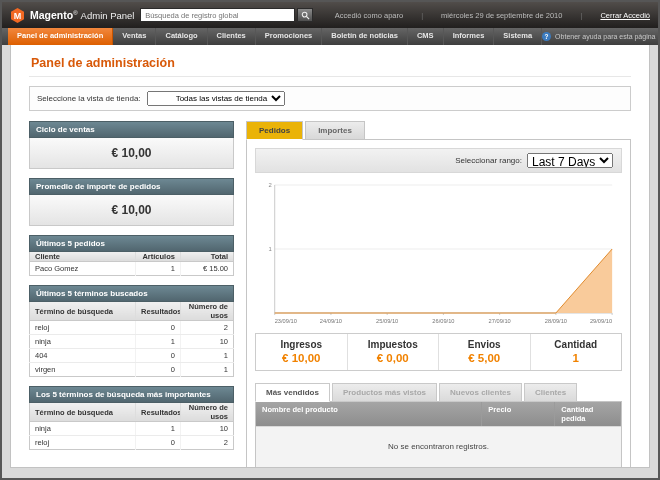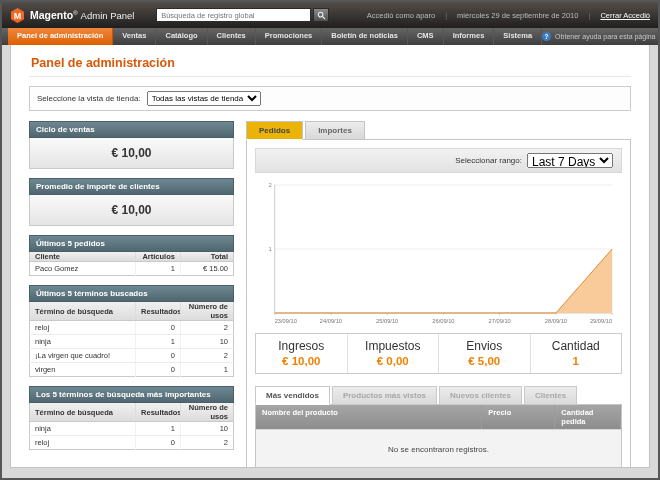--- a/index.html
+++ b/index.html
@@ -11,37 +11,37 @@
   
   .topbar { height: 26px; flex: 0 0 auto; background: linear-gradient(#514d4a, #211f1e); display: flex; align-items: center; justify-content: space-between; padding: 0 8px; }
   .logo { display: flex; align-items: center; gap: 5px; cursor: pointer; }
   .logo-mark svg { display: block; }
   .logo-text { color: #fff; font-size: 10.5px; font-weight: bold; white-space: nowrap; }
   .logo-reg { font-size: 6px; vertical-align: super; font-weight: normal; }
   .logo-sub { color: #eee; font-weight: normal; font-size: 9.5px; margin-left: 3px; }
   .search-wrap { display: flex; align-items: center; }
   .search-input { width: 155px; height: 14px; font-size: 7.5px; border: 1px solid #2b2b2b; padding: 0 4px; color: #666; background: #fff; font-family: inherit; }
   .search-btn { width: 16px; height: 14px; margin-left: 2px; background: linear-gradient(#8a8a8a, #4f4f4f); border: 1px solid #2b2b2b; color: #eee; cursor: pointer; display: flex; align-items: center; justify-content: center; padding: 0; }
-  .user-info { color: #bcbcbc; font-size: 7.5px; display: flex; gap: 10px; align-items: center; white-space: nowrap; margin-left: 16px; }
+  .user-info { color: #bcbcbc; font-size: 7.5px; display: flex; gap: 18px; align-items: center; white-space: nowrap; margin-left: 16px; }
   .user-info .sep { color: #6e6e6e; }
   .logout { color: #fff; text-decoration: underline; cursor: pointer; }
 
   
   .navbar { height: 17px; flex: 0 0 auto; background: linear-gradient(#656565, #3e3e3e); display: flex; align-items: stretch; padding-left: 6px; }
   .nav-item { color: #e6e6e6; font-size: 7.5px; font-weight: bold; padding: 0 9px; line-height: 16px; border-right: 1px solid #575757; cursor: pointer; white-space: nowrap; }
   .nav-item.active { background: linear-gradient(#f2873d, #dd5f00); color: #fff; border-right-color: #c75400; }
   .nav-help { margin-left: auto; display: flex; align-items: center; gap: 4px; padding-right: 8px; color: #c9c9c9; font-size: 7px; cursor: pointer; white-space: nowrap; }
   .help-icon { width: 9px; height: 9px; border-radius: 50%; background: #3b7bbf; color: #fff; font-size: 6.5px; line-height: 9px; text-align: center; font-weight: bold; }
 
   
   .content-outer { flex: 1 1 auto; background: #d9d9d9; padding: 0 8px 10px; overflow: hidden; }
   .content { background: #fff; border: 1px solid #c2c2c2; border-top: none; height: 100%; padding: 5px 18px 12px; overflow: hidden; }
   .page-title { color: #d85909; font-size: 12.5px; font-weight: bold; padding: 6px 2px 6px; border-bottom: 1px solid #e7e7e7; margin-bottom: 9px; }
   .store-switcher { border: 1px solid #ccc; background: #fdfdfd; padding: 4px 7px; font-size: 8px; color: #333; display: flex; align-items: center; gap: 6px; margin-bottom: 10px; }
-  .store-switcher select { font-size: 8px; height: 15px; font-family: inherit; }
+  .store-switcher select { font-size: 8px; height: 15px; font-family: inherit; padding-left: 24px; }
 
   .columns { display: flex; gap: 12px; align-items: flex-start; }
   .col-left { width: 205px; flex: 0 0 auto; }
   .col-right { flex: 1 1 auto; min-width: 0; }
 
   
   .dash-box { margin-bottom: 9px; }
   .dash-head { background: linear-gradient(#6d8893, #51666f); color: #fff; font-size: 8px; font-weight: bold; padding: 3px 6px; border: 1px solid #4c5f66; }
   .dash-value { border: 1px solid #c9c9c9; border-top: none; background: linear-gradient(#fafafa, #e4e4e4); text-align: center; font-size: 12px; font-weight: bold; color: #333; padding: 8px 4px; }
 
@@ -61,21 +61,21 @@
 
   .panel { border: 1px solid #c5c5c5; background: #fff; padding: 8px; }
   .range-bar { background: linear-gradient(#f2f2f2, #e2e2e2); border: 1px solid #d8d8d8; padding: 4px 8px; display: flex; justify-content: flex-end; align-items: center; gap: 5px; font-size: 8px; color: #333; margin-bottom: 4px; }
   .range-bar select { font-size: 12px; height: 15px; font-family: inherit; }
   .chart-wrap { padding: 2px 2px 0; }
   .chart-svg { width: 100%; height: 148px; display: block; }
 
   .totals { display: flex; border: 1px solid #cccccc; margin-top: 6px; }
   .total-cell { flex: 1; text-align: center; padding: 5px 2px 6px; border-left: 1px solid #e0e0e0; }
   .total-cell:first-child { border-left: none; }
-  .total-label { font-size: 12px; font-weight: normal; color: #333; margin-bottom: 2px; }
+  .total-label { font-size: 10px; font-weight: bold; color: #333; margin-bottom: 2px; }
   .total-value { font-size: 11.5px; font-weight: bold; color: #f18200; }
 
   .bottom-tabs { display: flex; gap: 2px; margin-top: 12px; position: relative; z-index: 2; margin-bottom: -1px; }
   .btab { font-size: 8px; font-weight: bold; padding: 4px 10px; border: 1px solid #c9c9c9; background: linear-gradient(#ececec, #dadada); color: #a8a8a8; cursor: pointer; white-space: nowrap; }
   .btab.active { background: #fff; border-bottom-color: #fff; color: #555; }
 
   .grid { border: 1px solid #c5c5c5; }
   .grid-head { display: flex; background: linear-gradient(#a5a5a5, #8d8d8d); color: #fff; font-size: 7.5px; font-weight: bold; }
   .grid-head > div { padding: 3px 6px; border-right: 1px solid #9b9b9b; }
   .gh-name { width: 62%; } .gh-price { width: 20%; } .gh-qty { width: 18%; border-right: none; }
@@ -147,21 +147,21 @@
       <div class="columns">
 
         <aside class="col-left">
 
           <div class="dash-box">
             <div class="dash-head">Ciclo de ventas</div>
             <div class="dash-value">€ 10,00</div>
           </div>
 
           <div class="dash-box">
-            <div class="dash-head">Promedio de importe de clientes</div>
+            <div class="dash-head">Promedio de importe de pedidos</div>
             <div class="dash-value">€ 10,00</div>
           </div>
 
           <div class="dash-box">
             <div class="dash-head">Últimos 5 pedidos</div>
             <table class="mini-table">
               <thead>
                 <tr>
                   <th class="w-cust">Cliente</th>
                   <th class="w-items num">Artículos</th>
@@ -193,23 +193,23 @@
                   <td>reloj</td>
                   <td class="num">0</td>
                   <td class="num">2</td>
                 </tr>
                 <tr>
                   <td>ninja</td>
                   <td class="num">1</td>
                   <td class="num">10</td>
                 </tr>
                 <tr>
-                  <td>¡La virgen que cuadro!</td>
+                  <td>404</td>
                   <td class="num">0</td>
-                  <td class="num">2</td>
+                  <td class="num">1</td>
                 </tr>
                 <tr>
                   <td>virgen</td>
                   <td class="num">0</td>
                   <td class="num">1</td>
                 </tr>
               </tbody>
             </table>
           </div>
 

